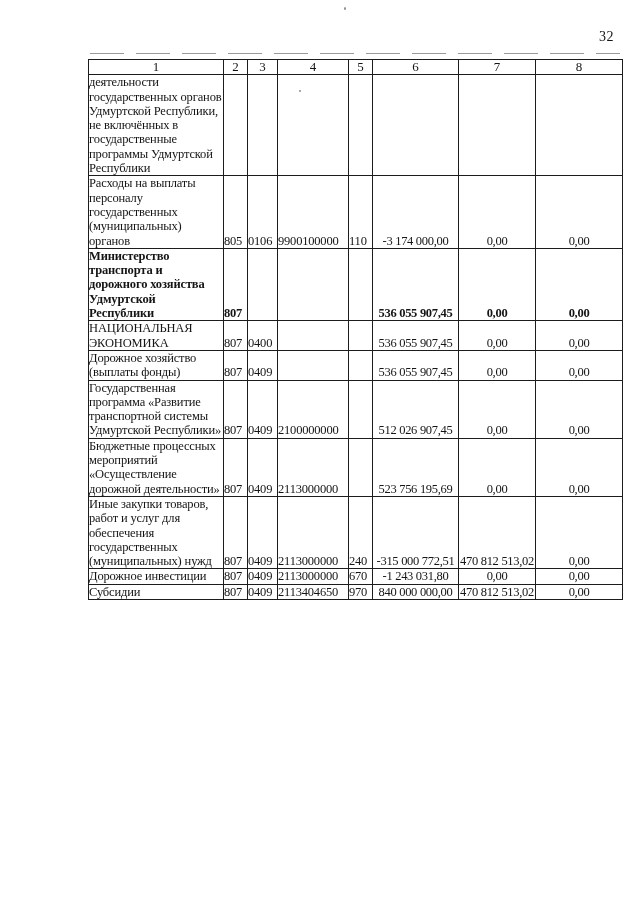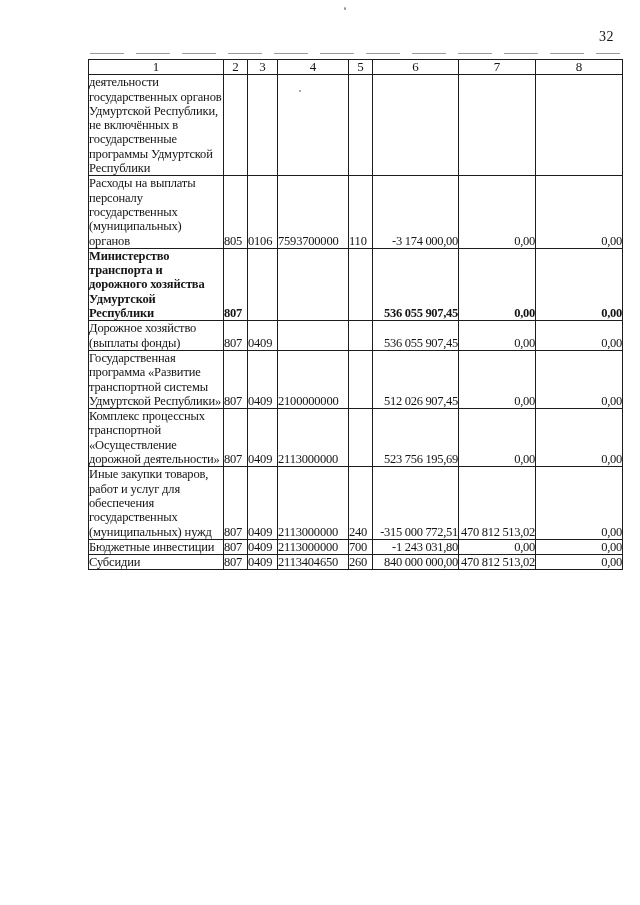--- a/index.html
+++ b/index.html
@@ -70,21 +70,21 @@
     vertical-align: top;
     padding: 0 1px 1px 3px;
     letter-spacing: -0.15px;
   }
   td.c2, td.c3, td.c4, td.c5 {
     vertical-align: bottom;
     white-space: nowrap;
     letter-spacing: -0.2px;
   }
   td.c6, td.c7, td.c8 {
-    text-align: right;
+    text-align: center;
     vertical-align: bottom;
     padding-right: 2px;
     white-space: nowrap;
     letter-spacing: -0.3px;
   }
   tr.bold td {
     font-weight: bold;
     margin-top: 40px;
   }
 </style>
@@ -130,90 +130,100 @@
         <td class="c4"></td>
         <td class="c5"></td>
         <td class="c6"></td>
         <td class="c7"></td>
         <td class="c8"></td>
       </tr>
       <tr>
         <td class="c1">Расходы на выплаты персоналу государственных (муниципальных) органов</td>
         <td class="c2">805</td>
         <td class="c3">0106</td>
-        <td class="c4">7593700000</td>
+        <td class="c4">9900100000</td>
         <td class="c5">110</td>
         <td class="c6">-3 174 000,00</td>
         <td class="c7">0,00</td>
         <td class="c8">0,00</td>
       </tr>
       <tr class="bold">
         <td class="c1">Министерство транспорта и дорожного хозяйства Удмуртской Республики</td>
         <td class="c2">807</td>
         <td class="c3"></td>
         <td class="c4"></td>
         <td class="c5"></td>
         <td class="c6">536 055 907,45</td>
         <td class="c7">0,00</td>
         <td class="c8">0,00</td>
       </tr>
       <tr>
+        <td class="c1">НАЦИОНАЛЬНАЯ ЭКОНОМИКА</td>
+        <td class="c2">807</td>
+        <td class="c3">0400</td>
+        <td class="c4"></td>
+        <td class="c5"></td>
+        <td class="c6">536 055 907,45</td>
+        <td class="c7">0,00</td>
+        <td class="c8">0,00</td>
+      </tr>
+      <tr>
         <td class="c1">Дорожное хозяйство (выплаты фонды)</td>
         <td class="c2">807</td>
         <td class="c3">0409</td>
         <td class="c4"></td>
         <td class="c5"></td>
         <td class="c6">536 055 907,45</td>
         <td class="c7">0,00</td>
         <td class="c8">0,00</td>
       </tr>
       <tr>
         <td class="c1">Государственная программа «Развитие транспортной системы Удмуртской Республики»</td>
         <td class="c2">807</td>
         <td class="c3">0409</td>
         <td class="c4">2100000000</td>
         <td class="c5"></td>
         <td class="c6">512 026 907,45</td>
         <td class="c7">0,00</td>
         <td class="c8">0,00</td>
       </tr>
       <tr>
-        <td class="c1">Комплекс процессных транспортной «Осуществление дорожной деятельности»</td>
+        <td class="c1">Бюджетные процессных мероприятий «Осуществление дорожной деятельности»</td>
         <td class="c2">807</td>
         <td class="c3">0409</td>
         <td class="c4">2113000000</td>
         <td class="c5"></td>
         <td class="c6">523 756 195,69</td>
         <td class="c7">0,00</td>
         <td class="c8">0,00</td>
       </tr>
       <tr>
         <td class="c1">Иные закупки товаров, работ и услуг для обеспечения государственных (муниципальных) нужд</td>
         <td class="c2">807</td>
         <td class="c3">0409</td>
         <td class="c4">2113000000</td>
         <td class="c5">240</td>
         <td class="c6">-315 000 772,51</td>
         <td class="c7">470 812 513,02</td>
         <td class="c8">0,00</td>
       </tr>
       <tr>
-        <td class="c1">Бюджетные инвестиции</td>
+        <td class="c1">Дорожное инвестиции</td>
         <td class="c2">807</td>
         <td class="c3">0409</td>
         <td class="c4">2113000000</td>
-        <td class="c5">700</td>
+        <td class="c5">670</td>
         <td class="c6">-1 243 031,80</td>
         <td class="c7">0,00</td>
         <td class="c8">0,00</td>
       </tr>
       <tr>
         <td class="c1">Субсидии</td>
         <td class="c2">807</td>
         <td class="c3">0409</td>
         <td class="c4">2113404650</td>
-        <td class="c5">260</td>
+        <td class="c5">970</td>
         <td class="c6">840 000 000,00</td>
         <td class="c7">470 812 513,02</td>
         <td class="c8">0,00</td>
       </tr>
     </tbody>
 </table>
 
 </body></html>

